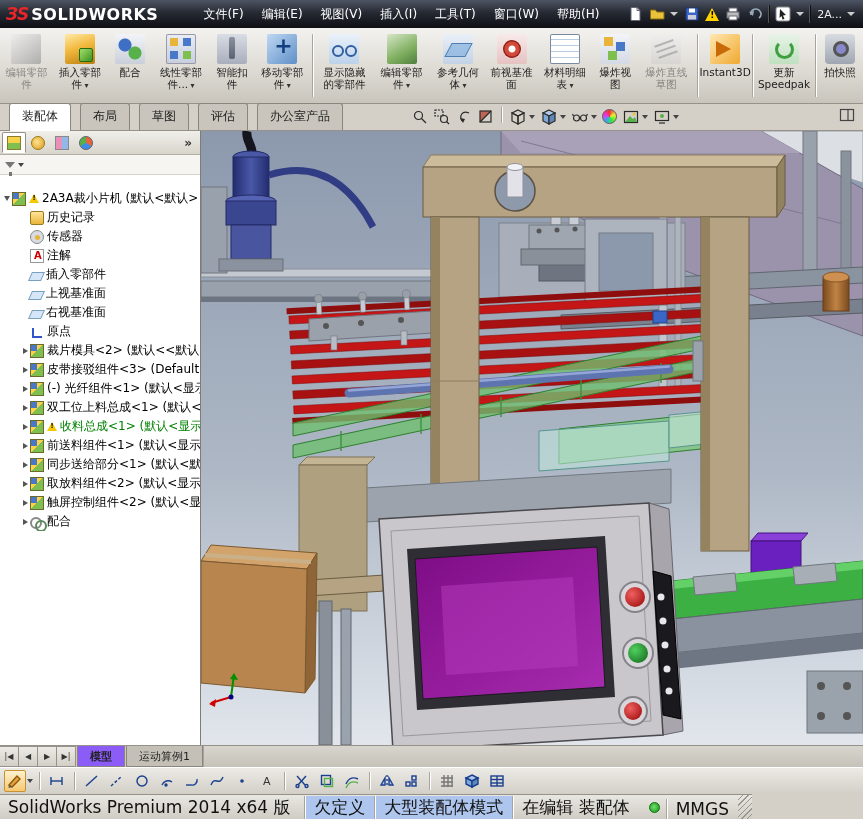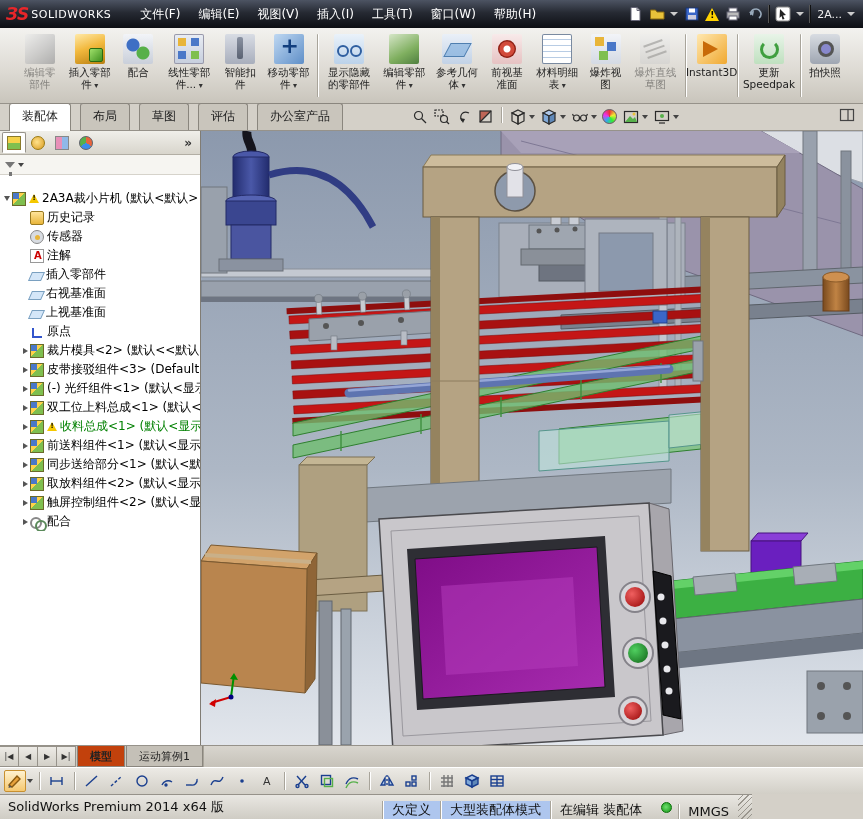--- a/index.html
+++ b/index.html
@@ -4,35 +4,35 @@
 <style>
   html,body{margin:0;padding:0}
   body{font-family:"DejaVu Sans",sans-serif;background:#D4D0C8}
   #app{position:relative;width:863px;height:819px;overflow:hidden;background:#D4D0C8;font-size:12px}
   *{box-sizing:border-box}
 
   
   #titlebar{position:absolute;left:0;top:0;width:863px;height:28px;display:flex;align-items:center;
     background:linear-gradient(#4d5463 0%,#262a33 45%,#0d0f14 100%);color:#fff}
   .brandmark{color:#E8262A;font-weight:bold;font-style:italic;font-size:17px;letter-spacing:-1px;margin:0 3px 0 6px}
-  .brand{font-weight:normal;font-size:11px;letter-spacing:.5px;margin-right:20px}
+  .brand{font-weight:bold;font-size:16px;letter-spacing:.5px;margin-right:36px}
   .menu{padding:3px 9px;font-size:12px;cursor:default}
   #tb-icons{margin-left:auto;display:flex;align-items:center;gap:5px;padding-right:8px}
   #tb-icons .ticn{width:17px;height:17px;display:inline-flex;align-items:center;justify-content:center}
   #tb-icons svg{width:16px;height:16px}
   .tsep{width:1px;height:18px;background:#555;box-shadow:1px 0 0 #111}
   .warn-tri{width:0;height:0;border-left:7px solid transparent;border-right:7px solid transparent;
     border-bottom:13px solid #FFD200;position:relative}
   .warn-tri::after{content:"!";position:absolute;left:-2px;top:2px;font-size:9px;font-weight:bold;color:#000}
   .caret-w{width:0;height:0;border-left:4px solid transparent;border-right:4px solid transparent;border-top:4px solid #ccc}
   .docsw{font-size:11px;color:#eee;margin-left:2px}
 
   
   #ribbon{position:absolute;left:0;top:28px;width:863px;height:76px;display:flex;align-items:stretch;
-    background:linear-gradient(#F3F2EF,#DCD9D2 60%,#C9C5BC);border-bottom:1px solid #96928a;padding:2px 16px;overflow:hidden}
+    background:linear-gradient(#F3F2EF,#DCD9D2 60%,#C9C5BC);border-bottom:1px solid #96928a;padding:2px 1px;overflow:hidden}
   .rbtn{min-width:44px;max-width:58px;display:flex;flex-direction:column;align-items:center;padding:3px 2px 0 2px;
     color:#1c1c1c;cursor:default;border:1px solid transparent;border-radius:2px}
   .rbtn[data-type="sep"],.rbtn[data-type="sep"]:hover{min-width:1px;max-width:1px;padding:0;margin:4px 2px;
     background:#a8a49a;border:none;box-shadow:1px 0 0 #fff}
   .rbtn[data-disabled="true"]{opacity:.45;filter:grayscale(.9)}
   .ricon{width:30px;height:30px;border-radius:2px;position:relative;display:block;margin-bottom:2px}
   .rlabel{font-size:10.5px;line-height:1.15;text-align:center;max-height:28px;overflow:hidden}
   .rbtn[data-caret="true"] .rlabel::after{content:" ▾";font-size:8px;color:#333}
   [data-ic="edit-component"] .ricon{background:linear-gradient(135deg,#E8ECF4,#9FAECB 55%,#5F74A0)}
   [data-ic="insert-component"] .ricon{background:linear-gradient(160deg,#FFE9A8,#F2B93E 45%,#B97E10)}
@@ -132,35 +132,35 @@
 
   
   #viewport{position:absolute;left:201px;top:131px;width:662px;height:614px;overflow:hidden}
   #viewport svg{display:block}
 
   
   #bottomtabs{position:absolute;left:0;bottom:52px;width:863px;height:22px;background:#CDC9C0;display:flex;align-items:stretch;border-top:1px solid #96928a}
   .bnav{width:19px;display:flex;align-items:center;justify-content:center;font-size:8px;color:#333;
     background:linear-gradient(#EDEBE6,#D2CFC7);border:1px solid #96928a;border-left:none}
   .btab{padding:2px 12px;display:flex;align-items:center;font-size:11px;background:#C4C0B7;border:1px solid #8a867e;border-top:none;margin-left:1px;color:#222}
-  .btab[data-active="true"]{background:#c2410c;font-weight:bold}
+  .btab[data-active="true"]{background:#8b5cf6;font-weight:bold}
   #btrack{flex:1;background:linear-gradient(#D8D5CE,#C6C2B9);border-left:1px solid #a8a49a}
 
   
   #btoolbar{position:absolute;left:0;bottom:25px;width:863px;height:27px;background:linear-gradient(#ECEAE5,#D2CFC7);
     border-top:1px solid #fff;display:flex;align-items:center;padding-left:4px;gap:3px}
   .bt{width:22px;height:22px;display:inline-flex;align-items:center;justify-content:center;border:1px solid transparent;border-radius:2px}
   .bt svg{width:16px;height:16px;stroke:#1a3f8f;fill:none;stroke-width:1.4}
   .bt.hl{background:linear-gradient(#FFF2D0,#F5C870);border:1px solid #C89030}
   .btcaret{width:0;height:0;border-left:3.5px solid transparent;border-right:3.5px solid transparent;border-top:4px solid #444;margin-left:-2px}
   .btsep{width:1px;height:18px;background:#a8a49a;box-shadow:1px 0 0 #fff;margin:0 3px}
 
   
   #statusbar{position:absolute;left:0;bottom:0;width:752px;height:25px;background:linear-gradient(#E9E7E2,#CFCCC4);
-    border-top:1px solid #96928a;display:flex;align-items:stretch;font-size:13px;color:#111}
+    border-top:1px solid #96928a;display:flex;align-items:stretch;font-size:17px;color:#111}
   #sb-left{display:flex;align-items:center;padding:0 8px}
   #sb-right{margin-left:auto;display:flex;align-items:flex-end}
   .scell{display:flex;align-items:center;padding:0 9px;border-left:1px solid #a8a49a;box-shadow:inset 1px 0 0 #fff}
   .scell.blue{background:#AEC6EE}
   .gdot{width:11px;height:11px;border-radius:50%;background:radial-gradient(circle at 4px 4px,#6FE06F,#129312);border:1px solid #0a700a;align-self:center;margin:0 6px 0 10px}
   .grip{width:14px;align-self:stretch;background:repeating-linear-gradient(135deg,transparent 0 3px,#9a968e 3px 4px)}
 </style>
 </head>
 <body>
 
@@ -481,28 +481,28 @@
           <span class="texp"></span>
           <span class="ticon"></span>
 
           <span class="tlabel">插入零部件</span>
         </div>
 
         <div class="trow child" data-ic="plane" data-exp="none">
           <span class="texp"></span>
           <span class="ticon"></span>
 
+          <span class="tlabel">上视基准面</span>
+        </div>
+
+        <div class="trow child" data-ic="plane" data-exp="none">
+          <span class="texp"></span>
+          <span class="ticon"></span>
+
           <span class="tlabel">右视基准面</span>
-        </div>
-
-        <div class="trow child" data-ic="plane" data-exp="none">
-          <span class="texp"></span>
-          <span class="ticon"></span>
-
-          <span class="tlabel">上视基准面</span>
         </div>
 
         <div class="trow child" data-ic="origin" data-exp="none">
           <span class="texp"></span>
           <span class="ticon"></span>
 
           <span class="tlabel">原点</span>
         </div>
 
 

